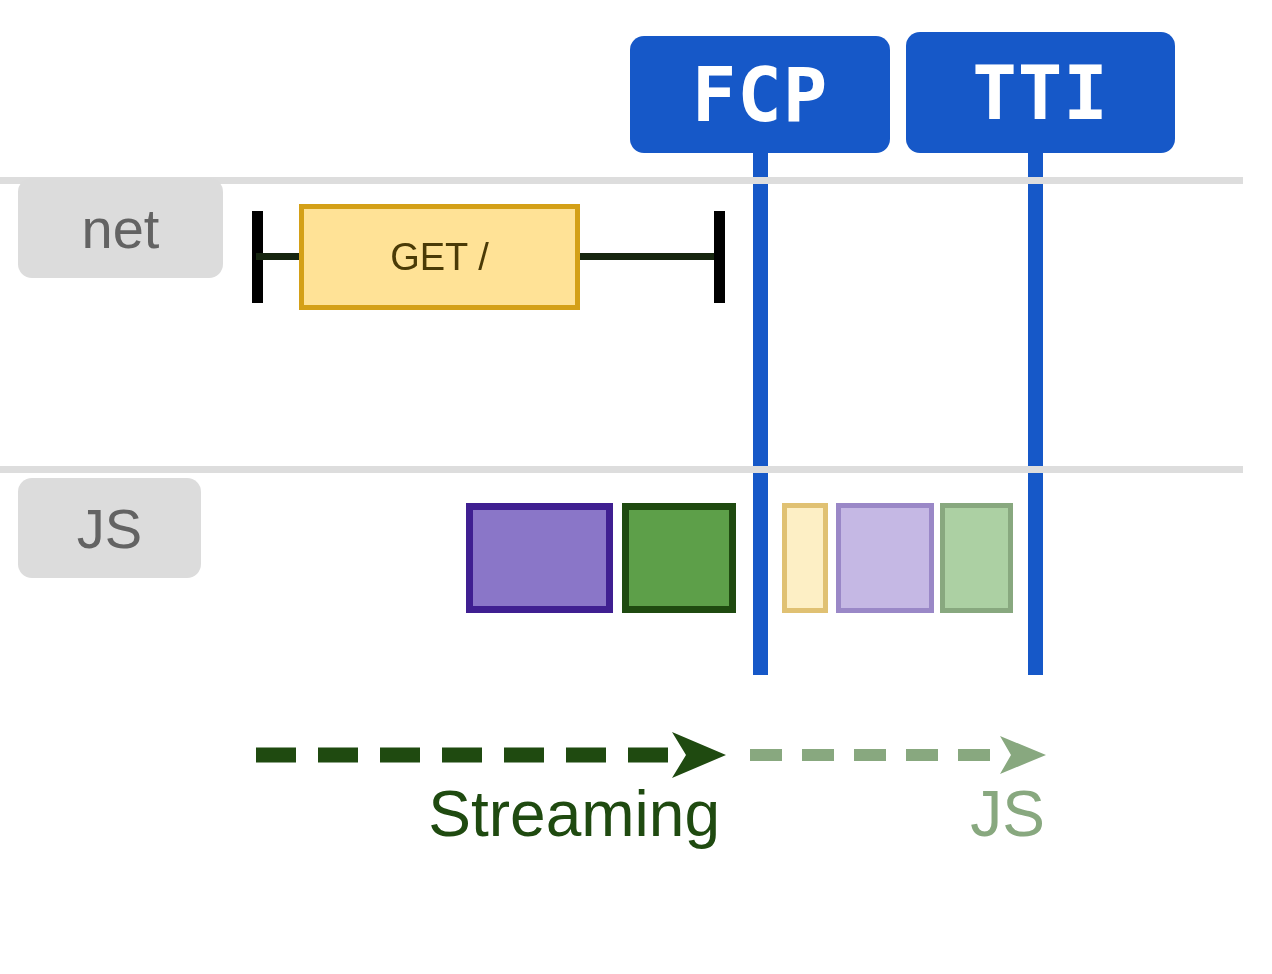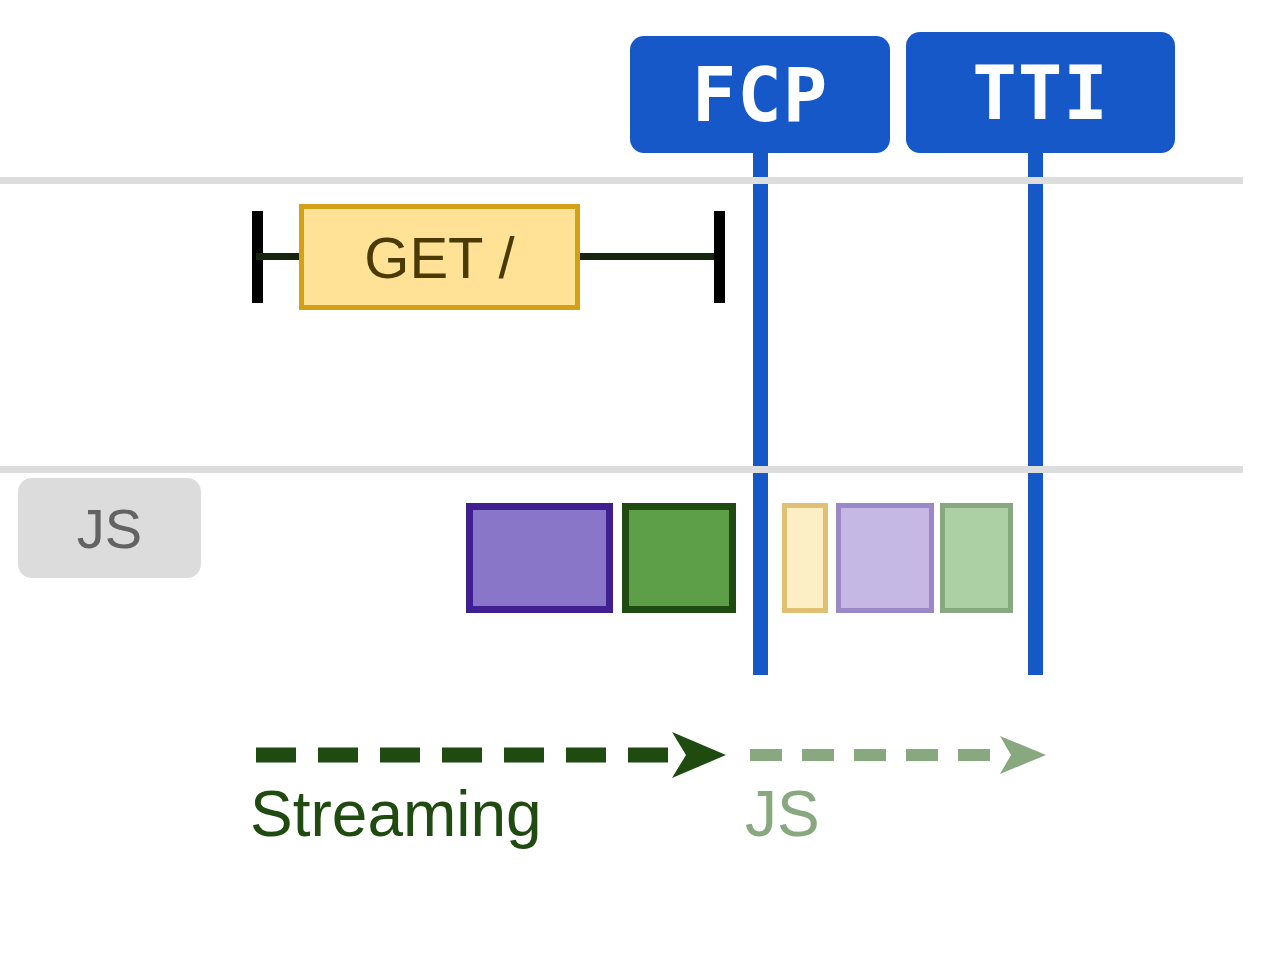--- a/index.html
+++ b/index.html
@@ -96,21 +96,21 @@
     position: absolute;
     left: 299px; top: 204px;
     width: 281px; height: 106px;
     background: #ffe296;
     border: 5px solid #d4a017;
     box-sizing: border-box;
     display: flex;
     align-items: center;
     justify-content: center;
     color: #4a3a06;
-    font-size: 58px;
+    font-size: 38px;
     font-family: "Liberation Sans", sans-serif;
   }
 
   
   .js-block {
     position: absolute;
     top: 503px;
     height: 110px;
     box-sizing: border-box;
   }
@@ -136,21 +136,21 @@
   }
 
   
   .phase-arrow { position: absolute; }
   #phase-arrow-streaming { left: 252px; top: 728px; }
   #phase-arrow-js        { left: 746px; top: 732px; }
 
   
   .phase-caption {
     position: absolute;
-    text-align: left;
+    text-align: right;
     font-family: "Liberation Sans", sans-serif;
     line-height: 1.08;
   }
   #phase-caption-streaming {
     left: 250px; top: 780px; width: 470px;
     color: #1f4a10; font-size: 64px;
   }
   #phase-caption-js {
     left: 745px; top: 780px; width: 300px;
     color: #88a87f; font-size: 64px;
@@ -169,20 +169,23 @@
   <div class="marker-box" id="marker-tti-box">
     <span>TTI</span>
   </div>
 
   <div class="marker-line" id="marker-fcp-line"></div>
   <div class="marker-line" id="marker-tti-line"></div>
 
   <div class="track-rule" id="track-rule-net"></div>
   <div class="track-rule" id="track-rule-js"></div>
 
+  <div class="track-chip" id="track-chip-net">
+    <span>net</span>
+  </div>
 
   <div class="track-chip" id="track-chip-js">
     <span>JS</span>
   </div>
 
   <div id="net-request">
     <div class="net-cap" id="net-cap-left"></div>
     <div id="net-connector"></div>
     <div class="net-cap" id="net-cap-right"></div>
     <div id="net-get-box">

